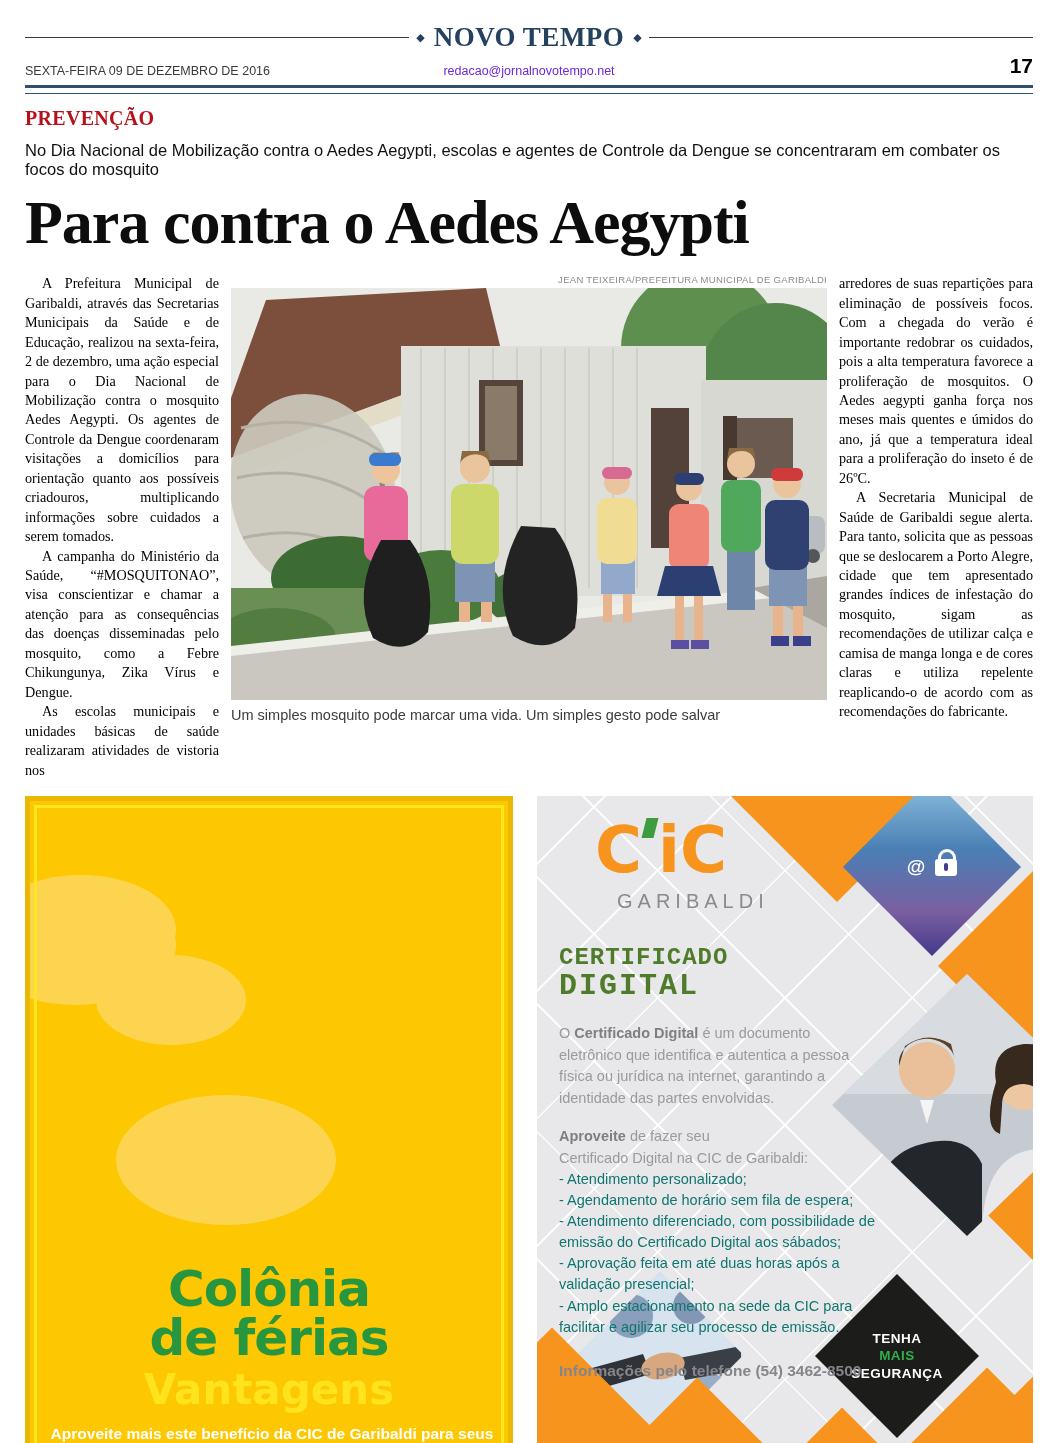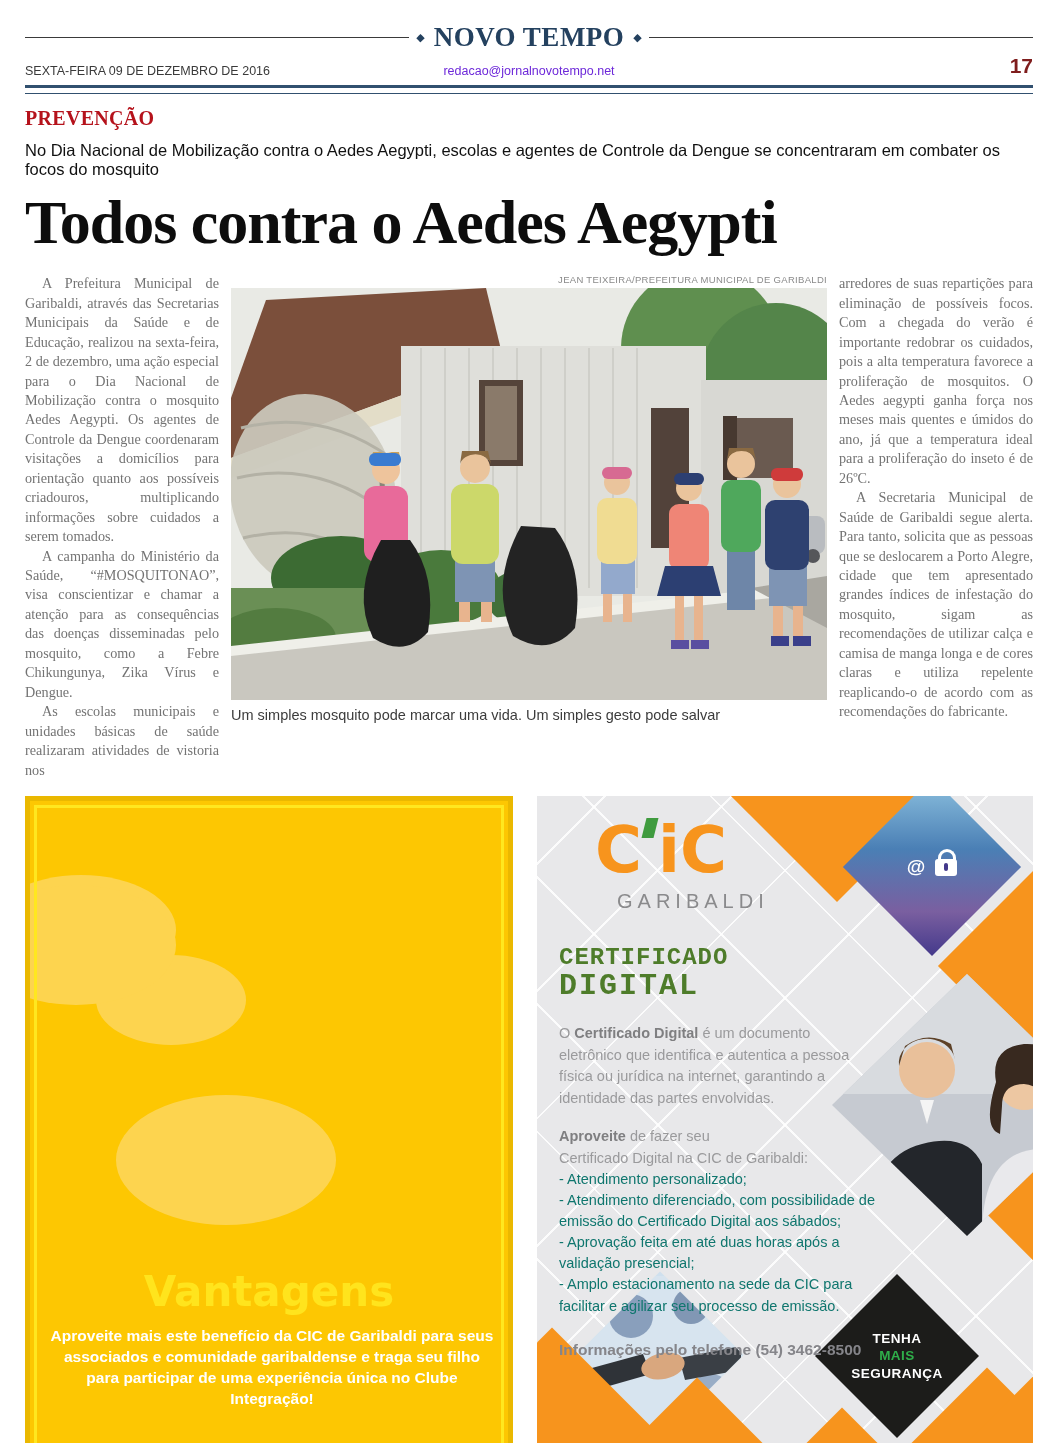--- a/index.html
+++ b/index.html
@@ -7,31 +7,31 @@
         font-family:"Liberation Sans",sans-serif;color:#1c1c1c;box-sizing:border-box;padding:24px 25px 0;}
 
   
   .mast-row{display:flex;align-items:center;gap:7px;}
   .mast-line{flex:1;height:1px;background:#3a3a3a;}
   .mast-dia{color:#24415f;font-size:11px;line-height:1;}
   .mast-title{color:#24415f;font-family:"Liberation Serif",serif;font-weight:700;font-size:27px;letter-spacing:.5px;margin:0 2px;line-height:1;}
   .meta-row{display:grid;grid-template-columns:1fr auto 1fr;align-items:end;margin-top:3px;}
   .meta-date{font-size:12.5px;color:#3a3a3a;}
   .meta-email{font-size:12.5px;color:#6d28d9;text-align:center;}
-  .page-num{font-size:21px;font-weight:700;color:#7f1d1d;text-align:right;}
+  .page-num{font-size:21px;font-weight:700;color:#000000;text-align:right;}
   .double-rule{margin-top:7px;height:5px;border-top:3px solid #31506f;border-bottom:1px solid #31506f;}
 
   
   .kicker{margin-top:13px;color:#b5121b;font-family:"Liberation Serif",serif;font-weight:700;font-size:20px;letter-spacing:.3px;}
   .deck{margin-top:11px;font-size:16.5px;color:#111;}
   .headline{margin:12px 0 0;font-family:"Liberation Serif",serif;font-weight:700;font-size:62px;letter-spacing:-1px;color:#0d0d0d;line-height:1.02;}
 
   
   .article-grid{display:grid;grid-template-columns:194px 596px 194px;column-gap:12px;margin-top:20px;}
-  .col p{font-family:"Liberation Serif",serif;font-size:14.2px;line-height:1.37;text-align:justify;margin:0;text-indent:17px;color:#737373;}
+  .col p{font-family:"Liberation Serif",serif;font-size:14.2px;line-height:1.37;text-align:justify;margin:0;text-indent:17px;color:#000000;}
   .col p.noindent{text-indent:0;}
   .photo-block{margin:0;}
   .credit{font-size:9.5px;color:#8a8a8a;text-align:right;letter-spacing:.3px;margin-bottom:3px;}
   .photo{width:596px;height:412px;position:relative;overflow:hidden;background:#dcdcd8;}
   .photo svg{display:block;}
   figcaption{font-size:14.5px;color:#3c3c3c;margin-top:7px;}
 
   
   .ads{display:grid;grid-template-columns:488px 496px;column-gap:24px;margin-top:16px;}
 
@@ -106,21 +106,21 @@
     <div class="meta-row">
       <span class="meta-date">SEXTA-FEIRA 09 DE DEZEMBRO DE 2016</span>
       <span class="meta-email">redacao@jornalnovotempo.net</span>
       <span class="page-num">17</span>
     </div>
     <div class="double-rule"></div>
   </header>
 
   <div class="kicker">PREVENÇÃO</div>
   <div class="deck">No Dia Nacional de Mobilização contra o Aedes Aegypti, escolas e agentes de Controle da Dengue se concentraram em combater os focos do mosquito</div>
-  <h2 class="headline">Todos contra o Aedes Aegypti</h2>
+  <h2 class="headline">Para contra o Aedes Aegypti</h2>
 
   <div class="article-grid">
     <div class="col">
       <p>A Prefeitura Municipal de Garibaldi, através das Secretarias Municipais da Saúde e de Educação, realizou na sexta-feira, 2 de dezembro, uma ação especial para o Dia Nacional de Mobilização contra o mosquito Aedes Aegypti. Os agentes de Controle da Dengue coordenaram visitações a domicílios para orientação quanto aos possíveis criadouros, multiplicando informações sobre cuidados a serem tomados.</p>
       <p>A campanha do Ministério da Saúde, “#MOSQUITONAO”, visa conscientizar e chamar a atenção para as consequências das doenças disseminadas pelo mosquito, como a Febre Chikungunya, Zika Vírus e Dengue.</p>
       <p>As escolas municipais e unidades básicas de saúde realizaram atividades de vistoria nos</p>
     </div>
 
     <figure class="photo-block">
       <div class="credit">JEAN TEIXEIRA/PREFEITURA MUNICIPAL DE GARIBALDI</div>
@@ -232,20 +232,24 @@
   </div>
 
   <div class="ads">
 
     <section class="ad-col">
       <div class="bgc b1"></div>
       <div class="bgc b2"></div>
       <div class="bgc b3"></div>
       <div class="bgc b4"></div>
 
+      <div class="col-title">
+        <div>Colônia</div>
+        <div>de férias</div>
+      </div>
       <div class="col-sub">Vantagens</div>
       <p class="col-intro">Aproveite mais este benefício da CIC de Garibaldi para seus associados e comunidade garibaldense e traga seu filho para participar de uma experiência única no Clube Integração!</p>
 
     </section>
 
     <section class="ad-cic">
       <div class="lattice"></div>
 
       <div class="dm or d1"></div>
       <div class="dm d-tech">
@@ -312,20 +316,21 @@
           <div class="cert-l1">CERTIFICADO</div>
           <div class="cert-l2">DIGITAL</div>
         </div>
 
         <p class="cic-p"><span>O </span><b>Certificado Digital</b><span> é um documento eletrônico que identifica e autentica a pessoa física ou jurídica na internet, garantindo a identidade das partes envolvidas.</span></p>
 
         <p class="cic-p wide"><b>Aproveite</b><span> de fazer seu</span><br><span>Certificado Digital na CIC de Garibaldi:</span></p>
 
         <div class="bullets">
           <div>- Atendimento personalizado;</div>
+          <div>- Agendamento de horário sem fila de espera;</div>
           <div>- Atendimento diferenciado, com possibilidade de emissão do Certificado Digital aos sábados;</div>
           <div>- Aprovação feita em até duas horas após a validação presencial;</div>
           <div>- Amplo estacionamento na sede da CIC para facilitar e agilizar seu processo de emissão.</div>
         </div>
 
         <div class="phone">Informações pelo telefone (54) 3462-8500</div>
       </div>
     </section>
 
   </div>

